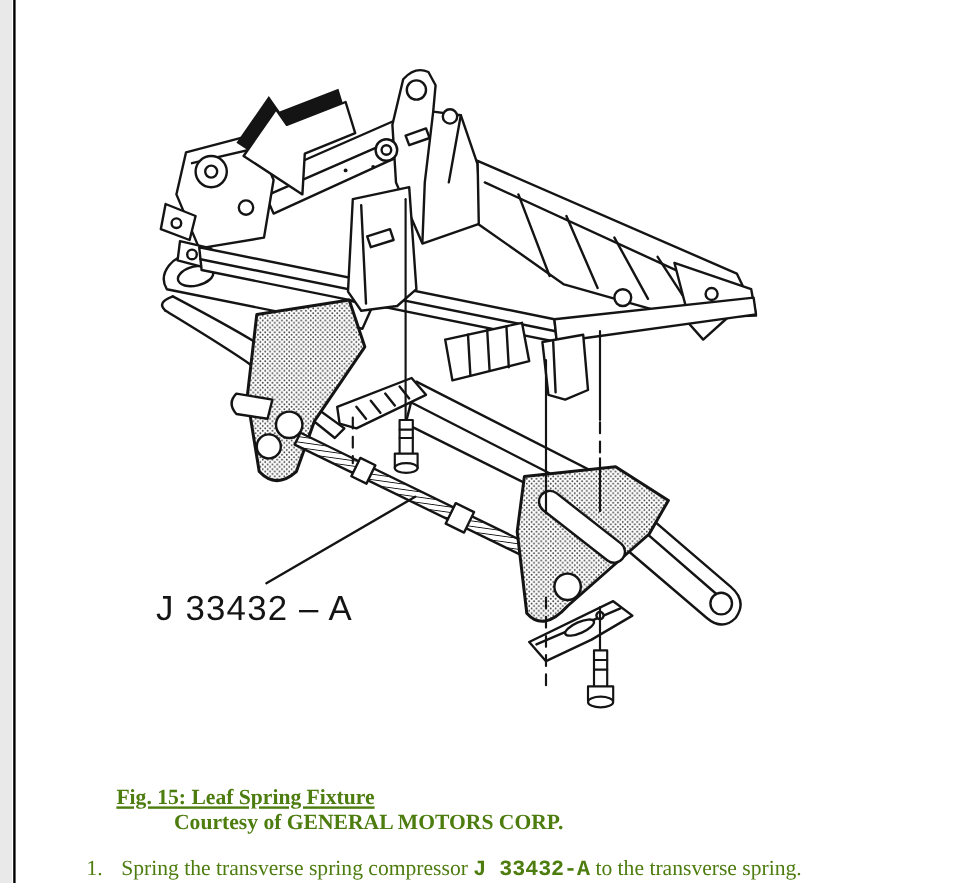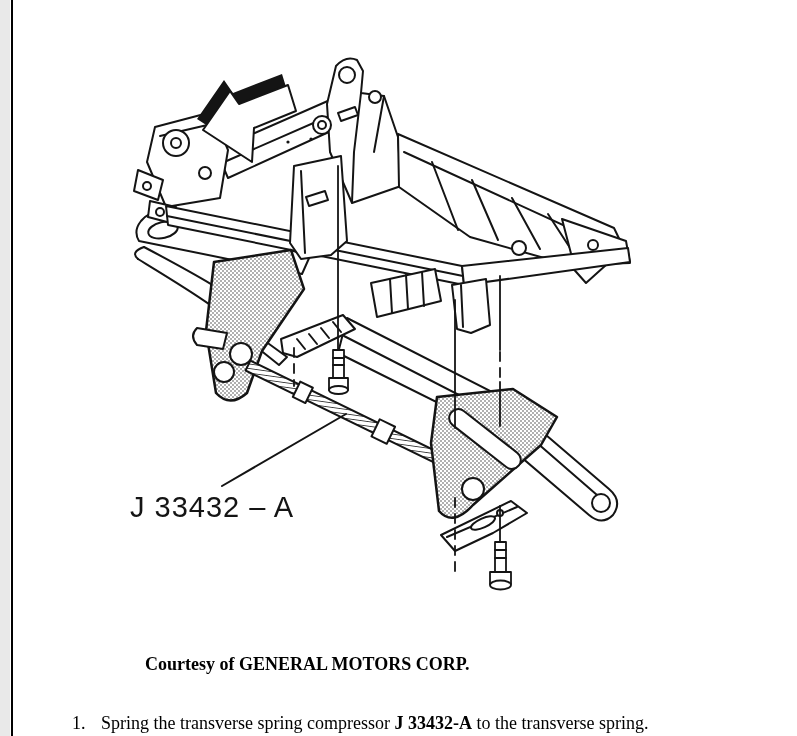--- a/index.html
+++ b/index.html
@@ -2,21 +2,21 @@
 <html><head>
 <meta charset="utf-8">
 <style>
   html,body{margin:0;padding:0;background:#ffffff;}
   .page{
     position:relative;
     width:797px;height:736px;
     background:#ffffff;
     overflow:hidden;
     font-family:"Liberation Serif", serif;
-    color:#000000;
+    color:#4d7c0f;
   }
   .edge-stripe{
     position:absolute;left:0;top:0;width:10px;height:736px;
     background:#e9e9e9;
   }
   .edge-line{
     position:absolute;left:11px;top:0;width:2px;height:736px;
     background:#000;
   }
   .figure-svg{
@@ -34,21 +34,21 @@
     text-underline-offset:2px;
   }
   .caption-credit{display:block;margin-left:48px;}
   .step{
     position:absolute;left:72px;top:712px;
     font-size:18px;line-height:22px;
     display:flex;
     white-space:nowrap;
   }
   .step-num{width:29px;flex:0 0 auto;}
-  .step-text b{font-weight:bold;}
+  .step-text b{font-weight:bold;font-family:Liberation Mono, monospace;}
 </style>
 </head>
 <body>
 
 <div class="page">
 
   <div class="edge-stripe"></div>
   <div class="edge-line"></div>
 
   <svg class="figure-svg" width="797" height="640" viewBox="0 0 797 640" xmlns="http://www.w3.org/2000/svg">
@@ -206,20 +206,21 @@
       </g>
 
       <g>
         <path d="M222,486 L346,414" fill="none"></path>
         <text x="130" y="517" fill="#141414" stroke="none" font-family="Liberation Sans, sans-serif" font-size="29" letter-spacing="1">J 33432 – A</text>
       </g>
     </g>
   </svg>
 
   <div class="caption">
+    <span class="caption-title">Fig. 15: Leaf Spring Fixture</span>
     <span class="caption-credit">Courtesy of GENERAL MOTORS CORP.</span>
   </div>
 
   <div class="step">
     <span class="step-num">1.</span>
     <span class="step-text"><span>Spring the transverse spring compressor </span><b>J 33432-A</b><span> to the transverse spring.</span></span>
   </div>
 
 </div>
 

